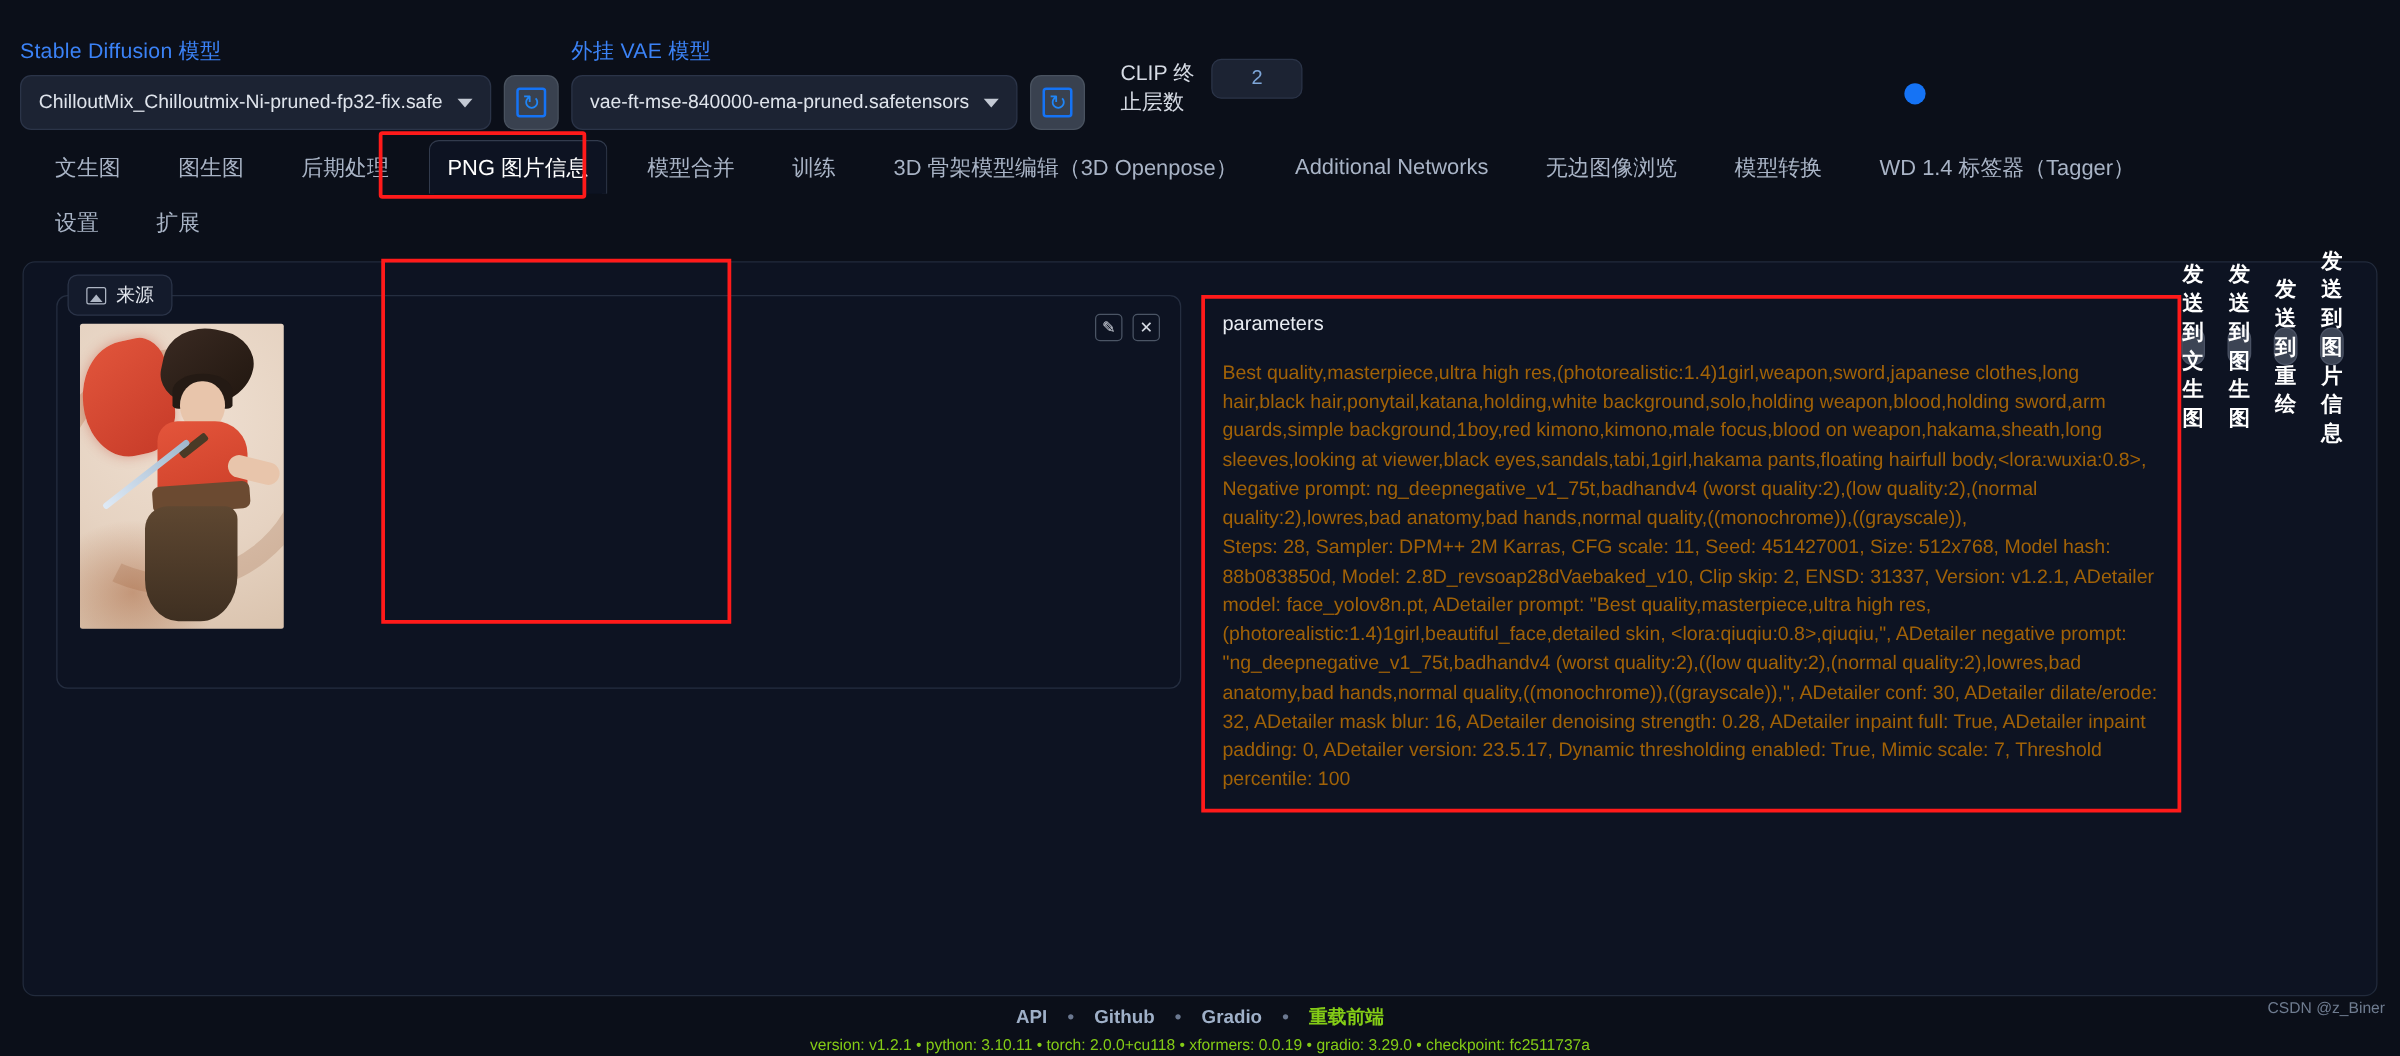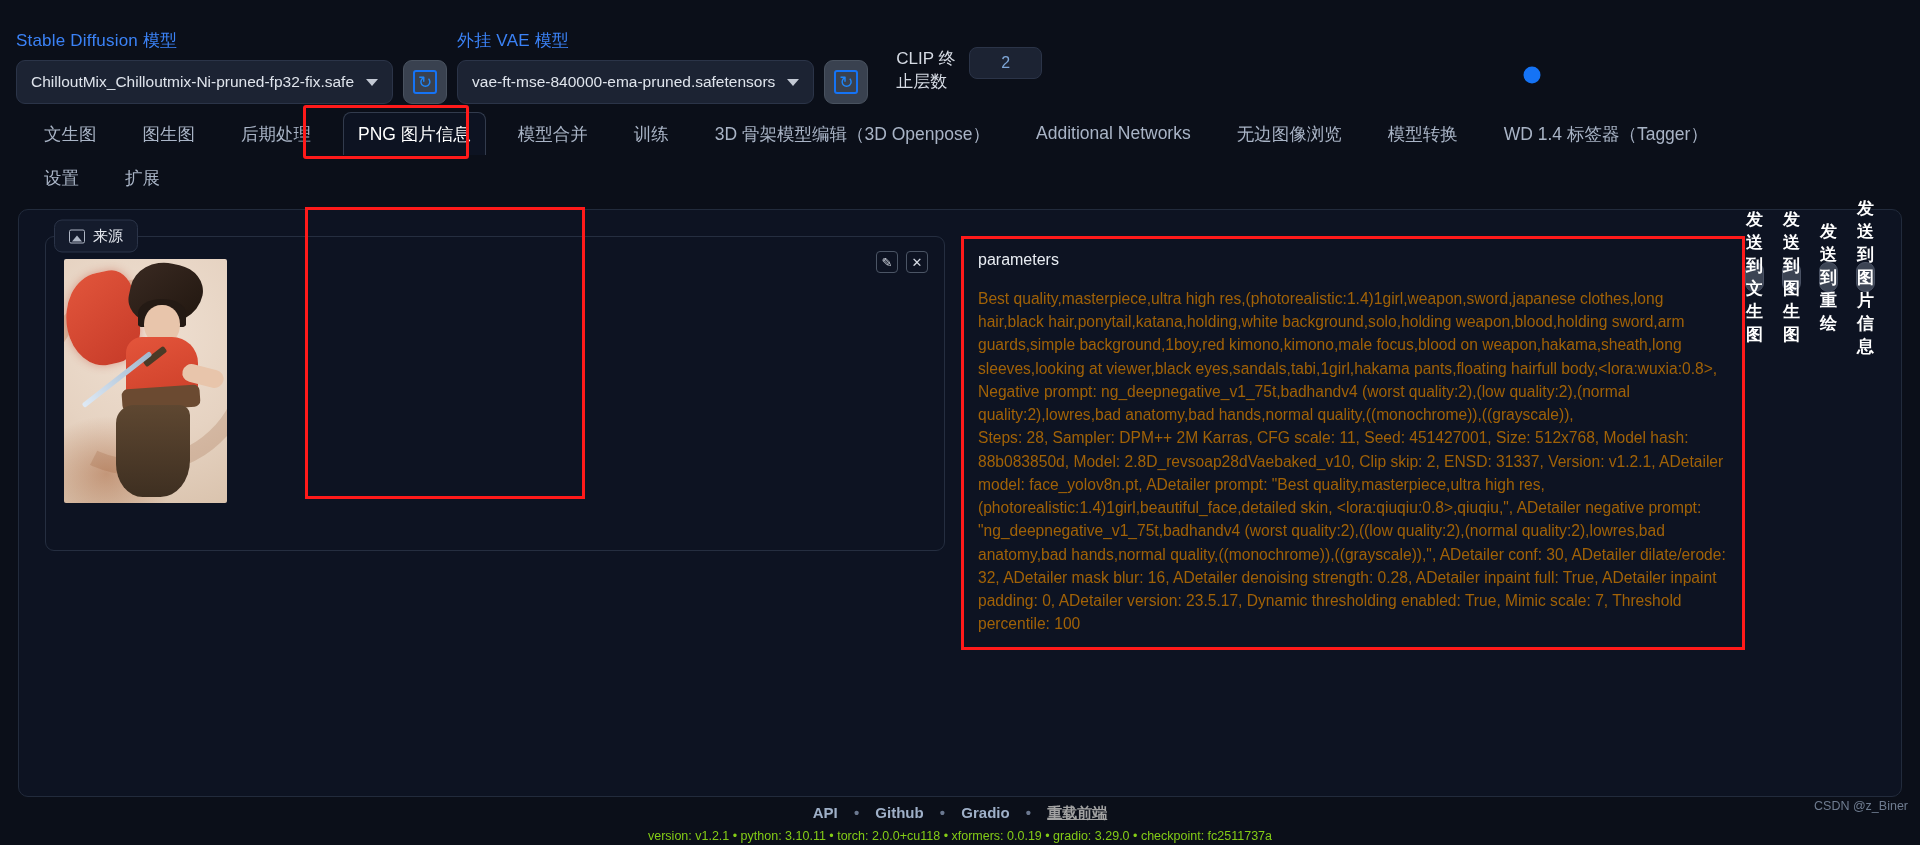--- a/index.html
+++ b/index.html
@@ -133,21 +133,21 @@
   .send-btn {
     flex: 1; height: 30px; background: #3c4454; border: 1px solid #4a5264; border-radius: 9px;
     color: #ffffff; font-size: 17px; font-weight: bold; display: flex; align-items: center;
     justify-content: center; cursor: pointer;
   }
 
   
   .footer { position: absolute; left: 0; right: 0; bottom: 0; text-align: center; padding-bottom: 2px; }
   .footer-links { font-size: 15px; color: #9fb0c8; font-weight: bold; }
   .footer-links a { color: #9fb0c8; text-decoration: none; margin: 0 8px; }
-  .footer-links a.reload { color: #a3a3a3; text-decoration: underline; }
+  .footer-links a.reload { color: #84cc16; }
   .footer-sep { color: #6b7890; margin: 0 4px; }
   .footer-ver { font-size: 12.5px; color: #84cc16; margin-top: 6px; }
   .watermark { position: absolute; right: 12px; bottom: 32px; font-size: 12.5px; color: #6f7c90; }
 </style>
 </head>
 <body>
 
 <div class="app">
 
   <div class="topbar">

